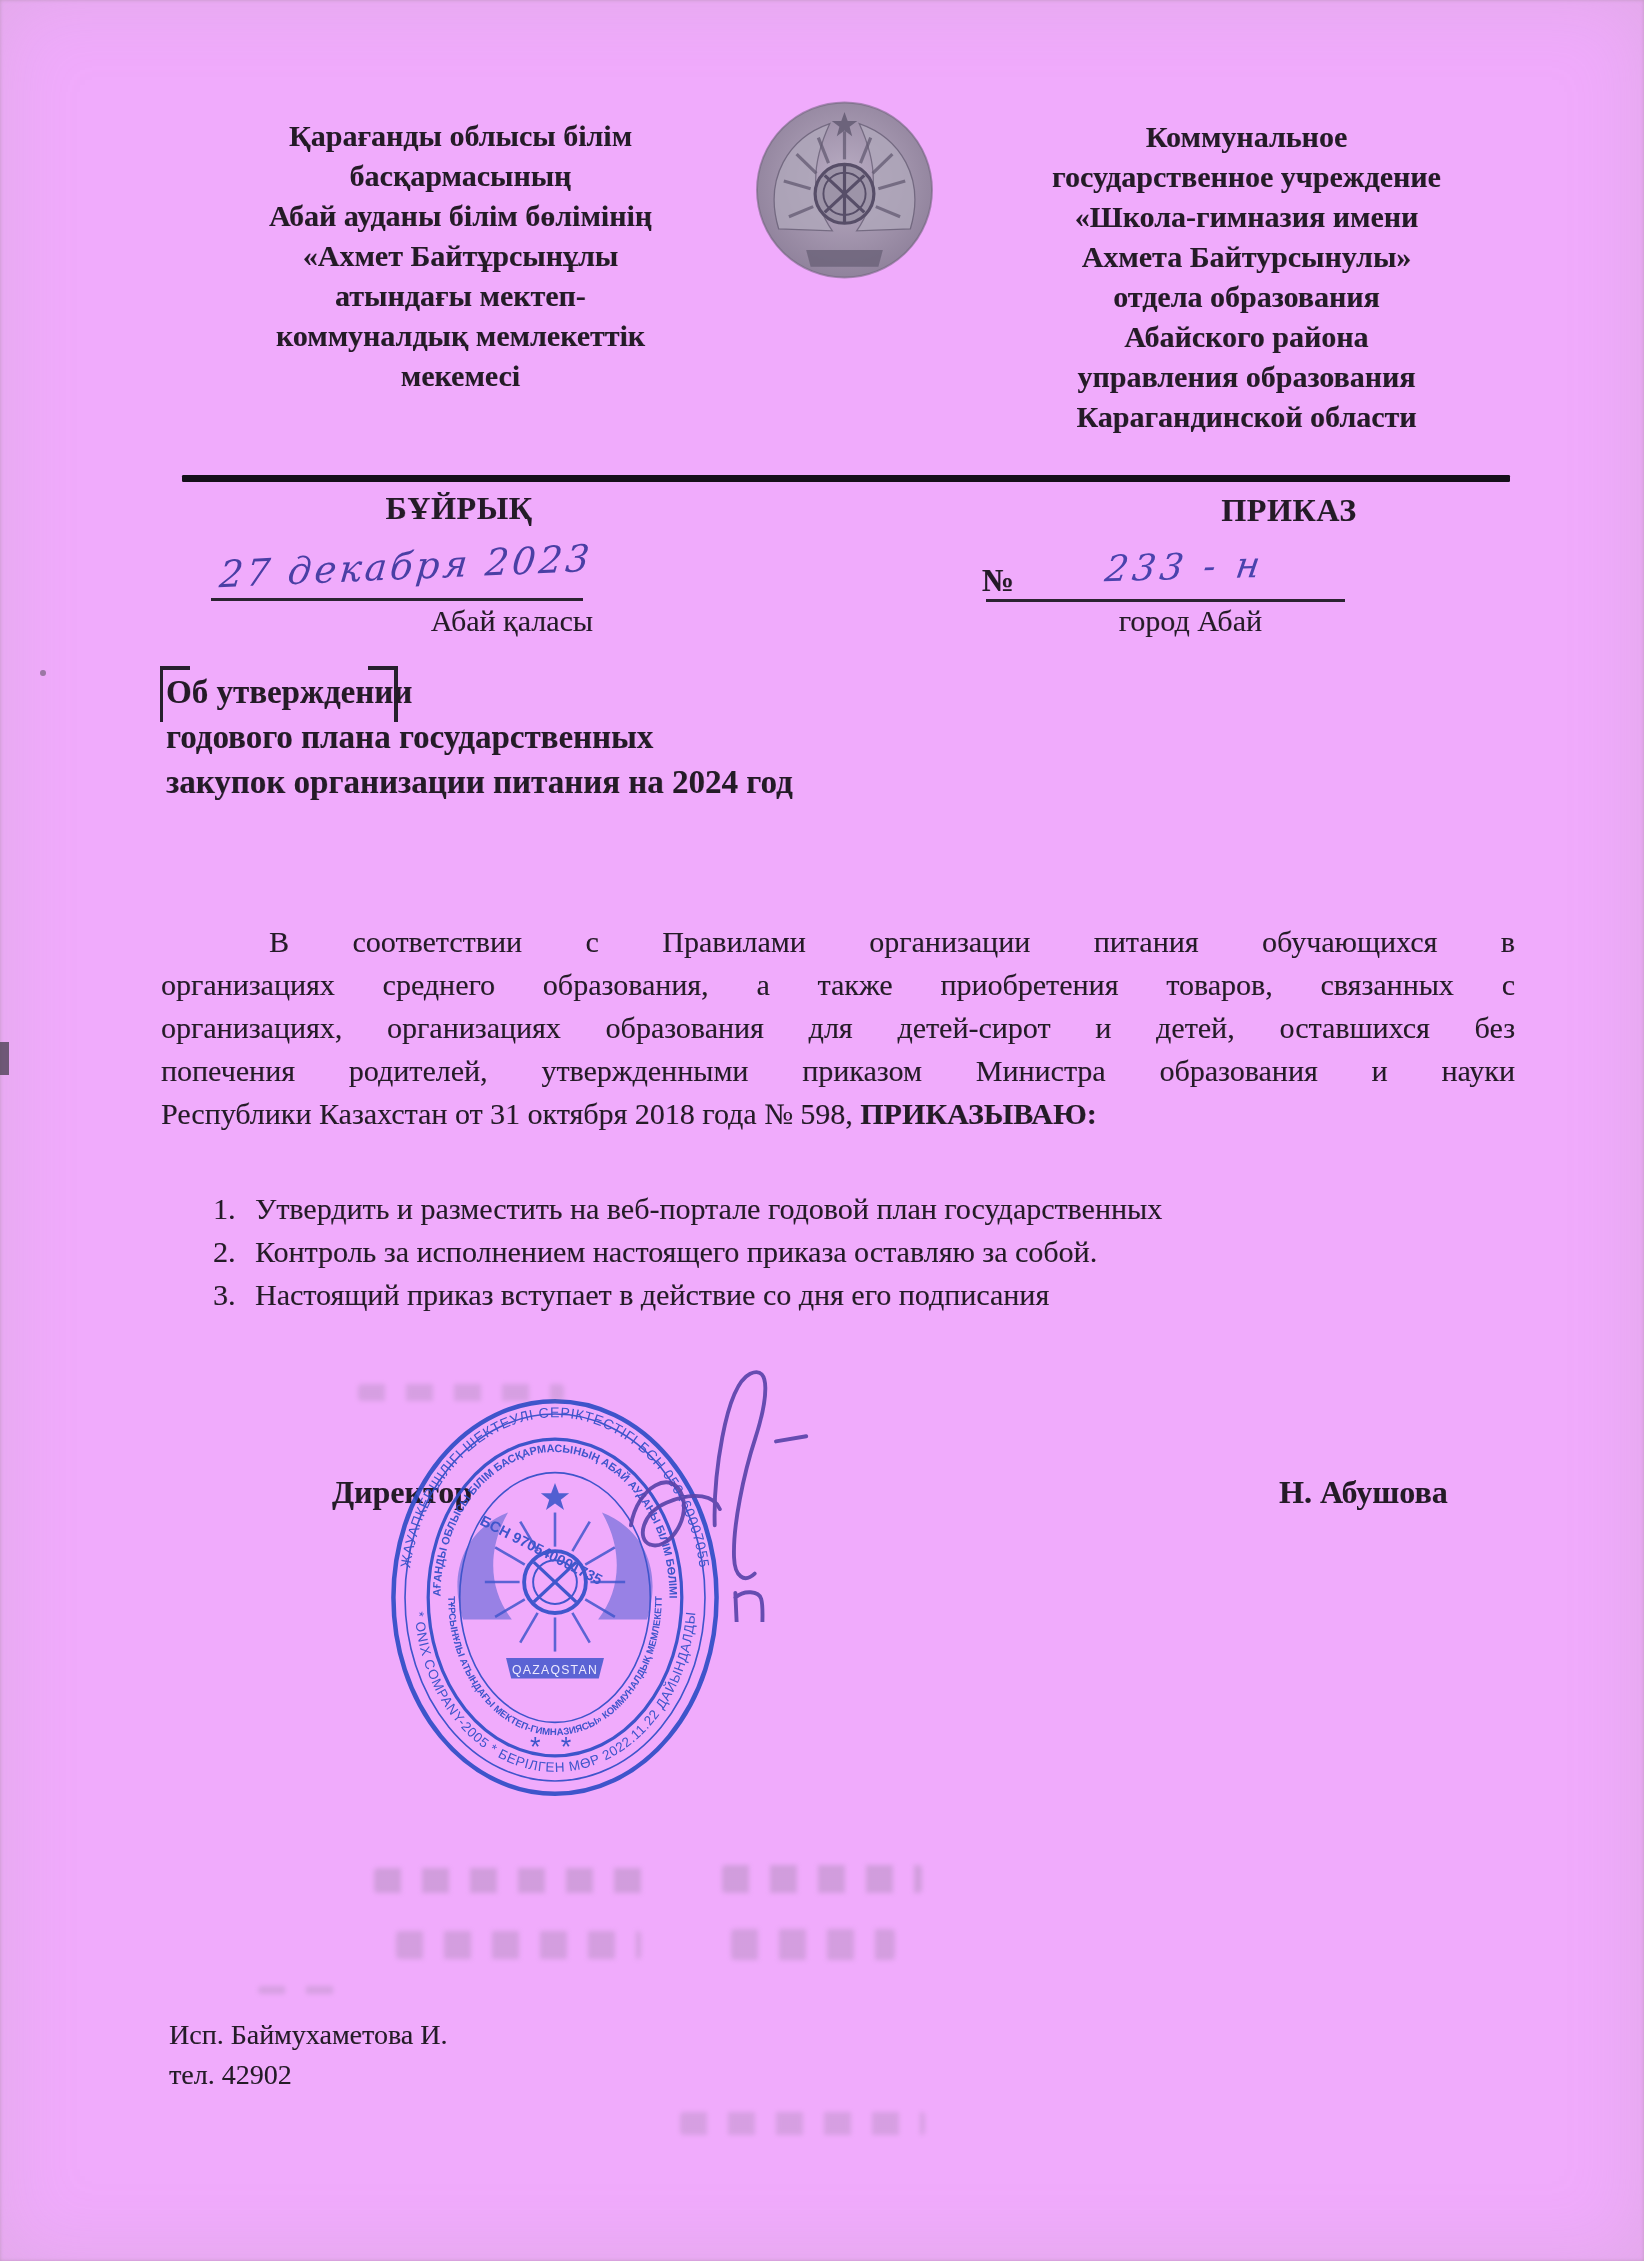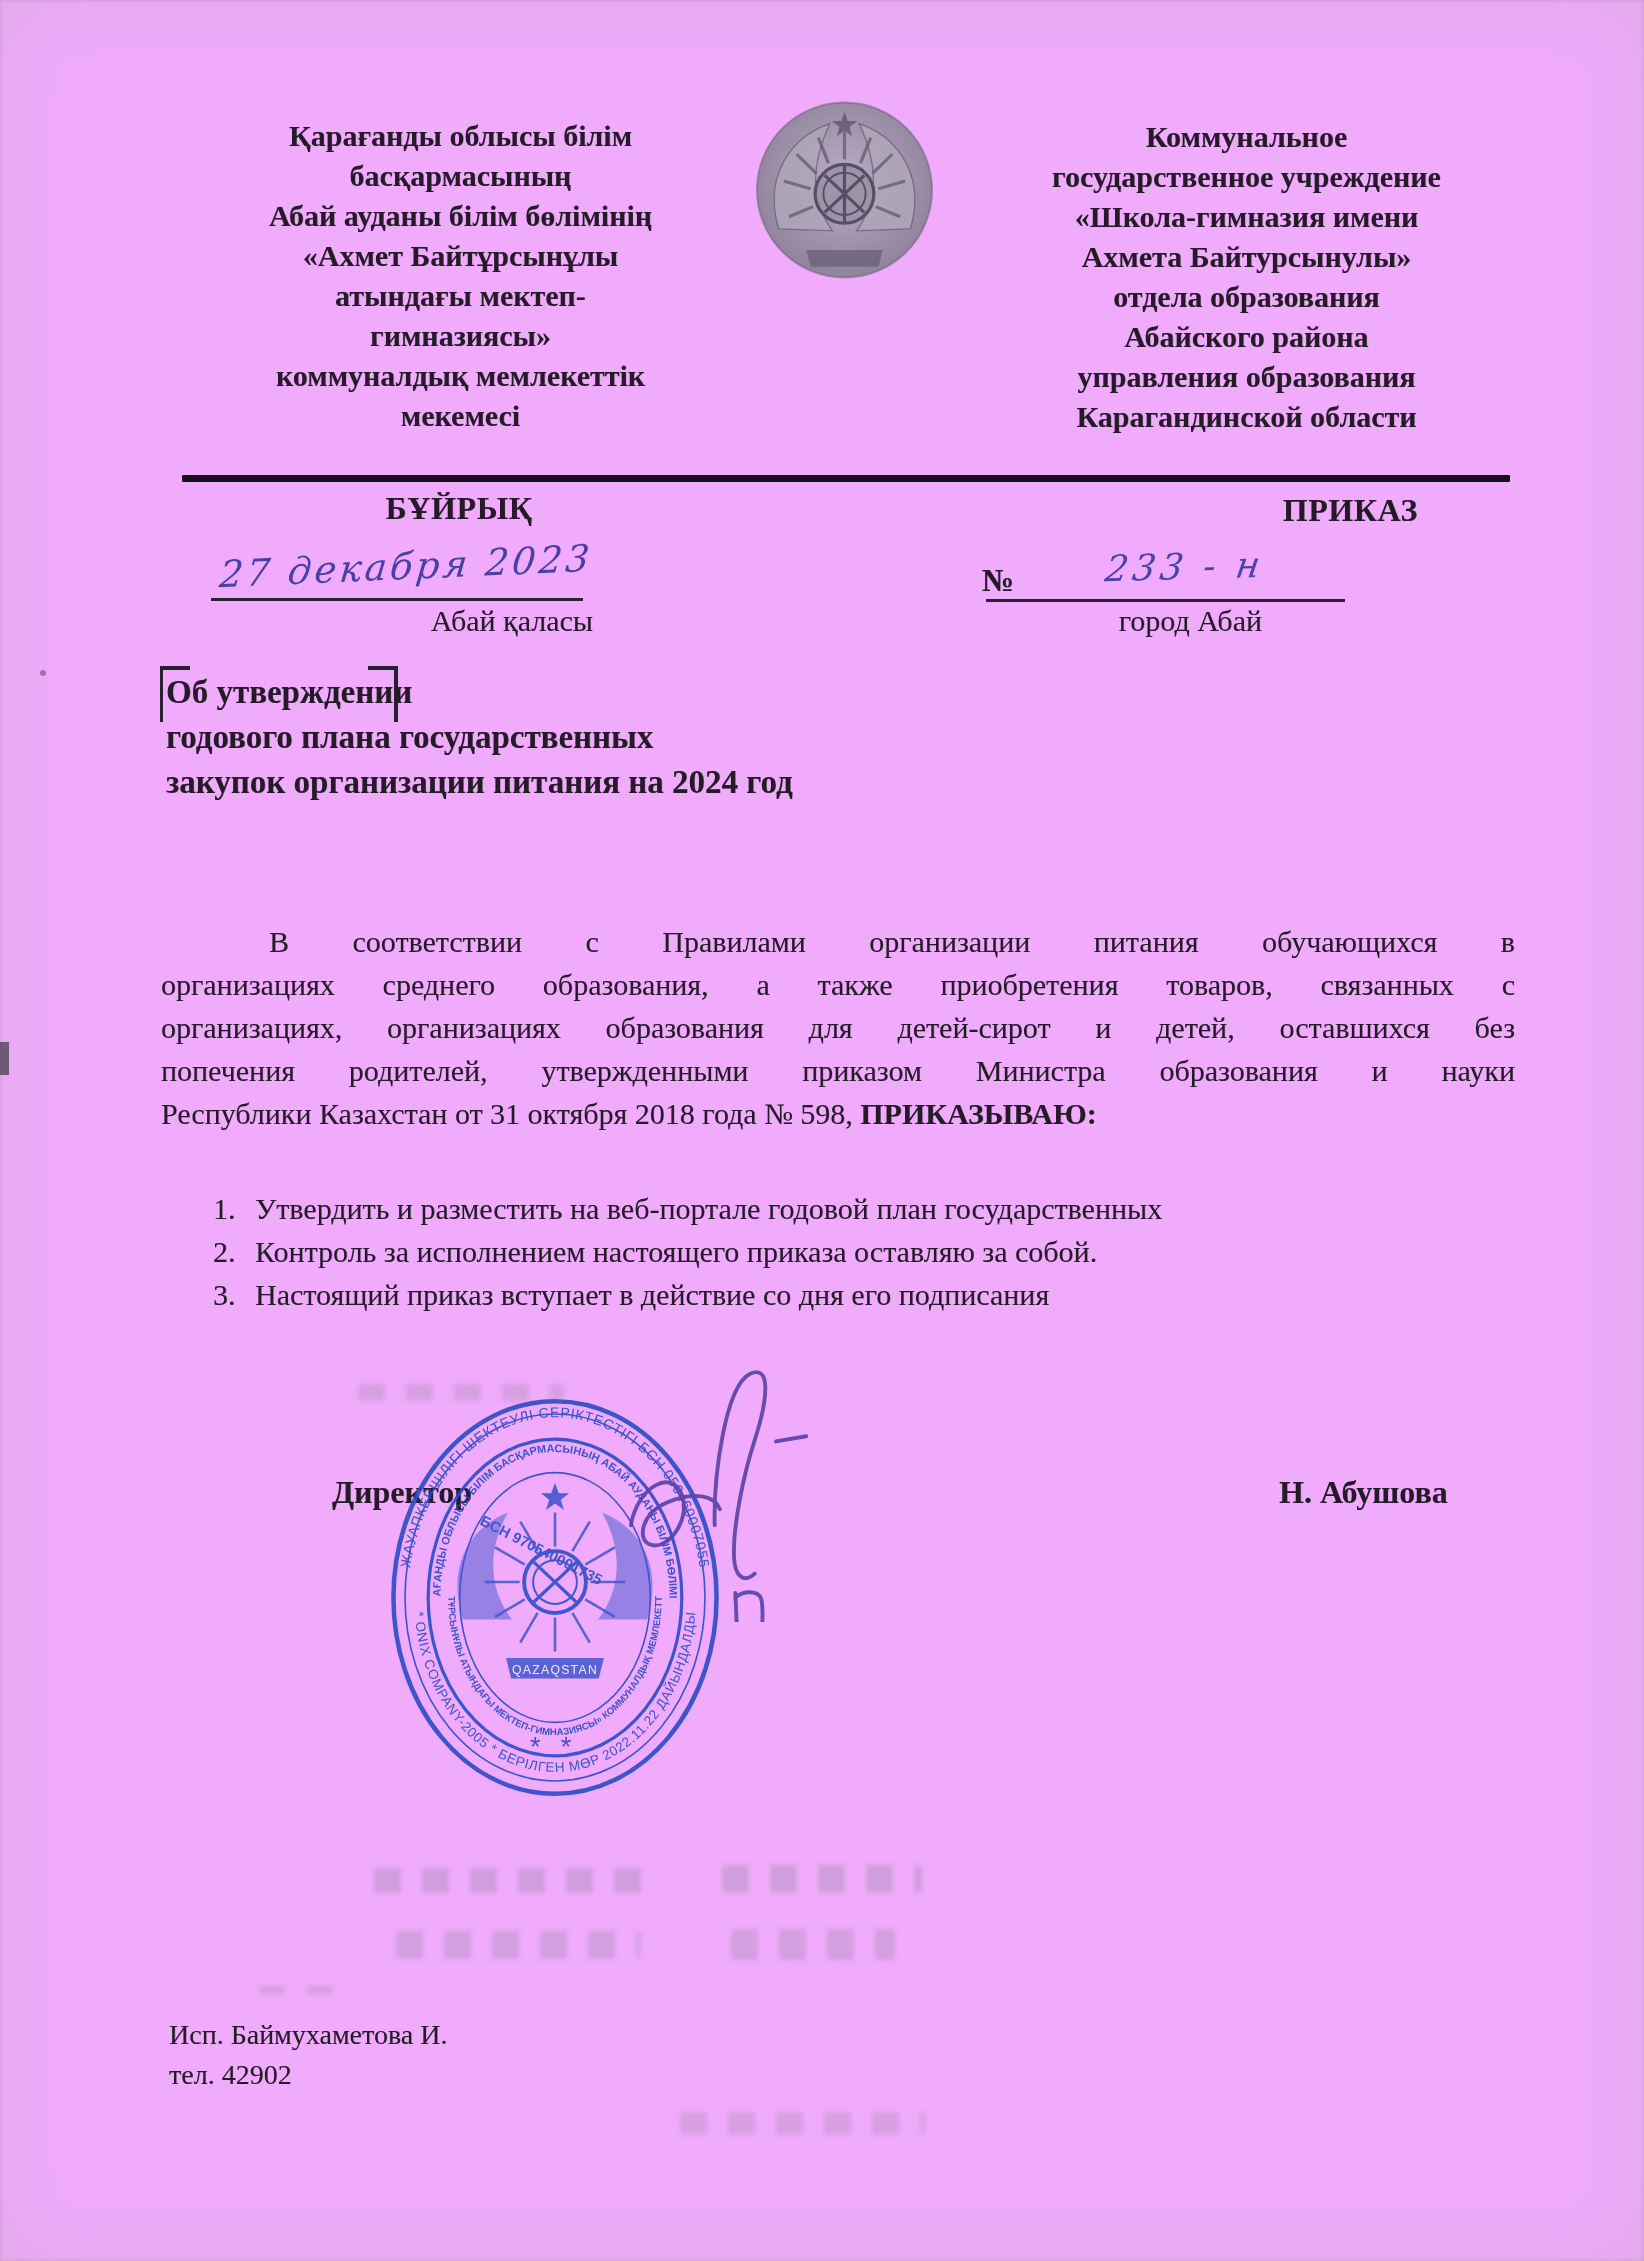--- a/index.html
+++ b/index.html
@@ -49,21 +49,20 @@
 <body>
 
 <div id="page">
 
   <div class="abs orgcol doc" style="left:206px;top:116px;width:509px;">
     <div>Қарағанды облысы білім</div>
     <div>басқармасының</div>
     <div>Абай ауданы білім бөлімінің</div>
     <div>«Ахмет Байтұрсынұлы</div>
     <div>атындағы мектеп-</div>
-    <div>гимназиясы»</div>
     <div>коммуналдық мемлекеттік</div>
     <div>мекемесі</div>
   </div>
 
   <svg class="abs" style="left:751px;top:98px;" width="187" height="184" viewBox="0 0 290 288">
     <defs>
       <radialGradient id="embg" cx="50%" cy="45%" r="60%">
         <stop offset="0%" stop-color="#b6aec0"></stop>
         <stop offset="70%" stop-color="#938a9e"></stop>
         <stop offset="100%" stop-color="#847b90"></stop>
@@ -107,21 +106,21 @@
     <div>Ахмета Байтурсынулы»</div>
     <div>отдела образования</div>
     <div>Абайского района</div>
     <div>управления образования</div>
     <div>Карагандинской области</div>
   </div>
 
   <div class="abs divider" style="left:182px;top:475px;width:1328px;"></div>
 
   <div class="abs bigtitle doc" style="left:330px;top:490px;width:258px;">БҰЙРЫҚ</div>
-  <div class="abs bigtitle doc" style="left:1160px;top:492px;width:258px;text-align:right;">ПРИКАЗ</div>
+  <div class="abs bigtitle doc" style="left:1160px;top:492px;width:258px;">ПРИКАЗ</div>
 
   <div class="abs hand" style="left:219px;top:545px;width:374px;font-size:37px;letter-spacing:3.2px;text-align:center;transform:rotate(-2.5deg) skewX(-8deg);">27 декабря 2023</div>
   <div class="abs rule" style="left:211px;top:598px;width:372px;"></div>
   <div class="abs caption doc" style="left:232px;top:604px;width:361px;">Абай қаласы</div>
 
   <div class="abs doc" style="left:982px;top:562px;font-size:32px;font-weight:bold;">№</div>
   <div class="abs hand" style="left:1069px;top:546px;width:232px;font-size:36px;letter-spacing:4.5px;text-align:center;transform:rotate(-1.5deg) skewX(-10deg);color:#4a43ad;">233 - н</div>
   <div class="abs rule" style="left:986px;top:599px;width:359px;"></div>
   <div class="abs caption doc" style="left:1069px;top:604px;width:193px;">город Абай</div>
 

